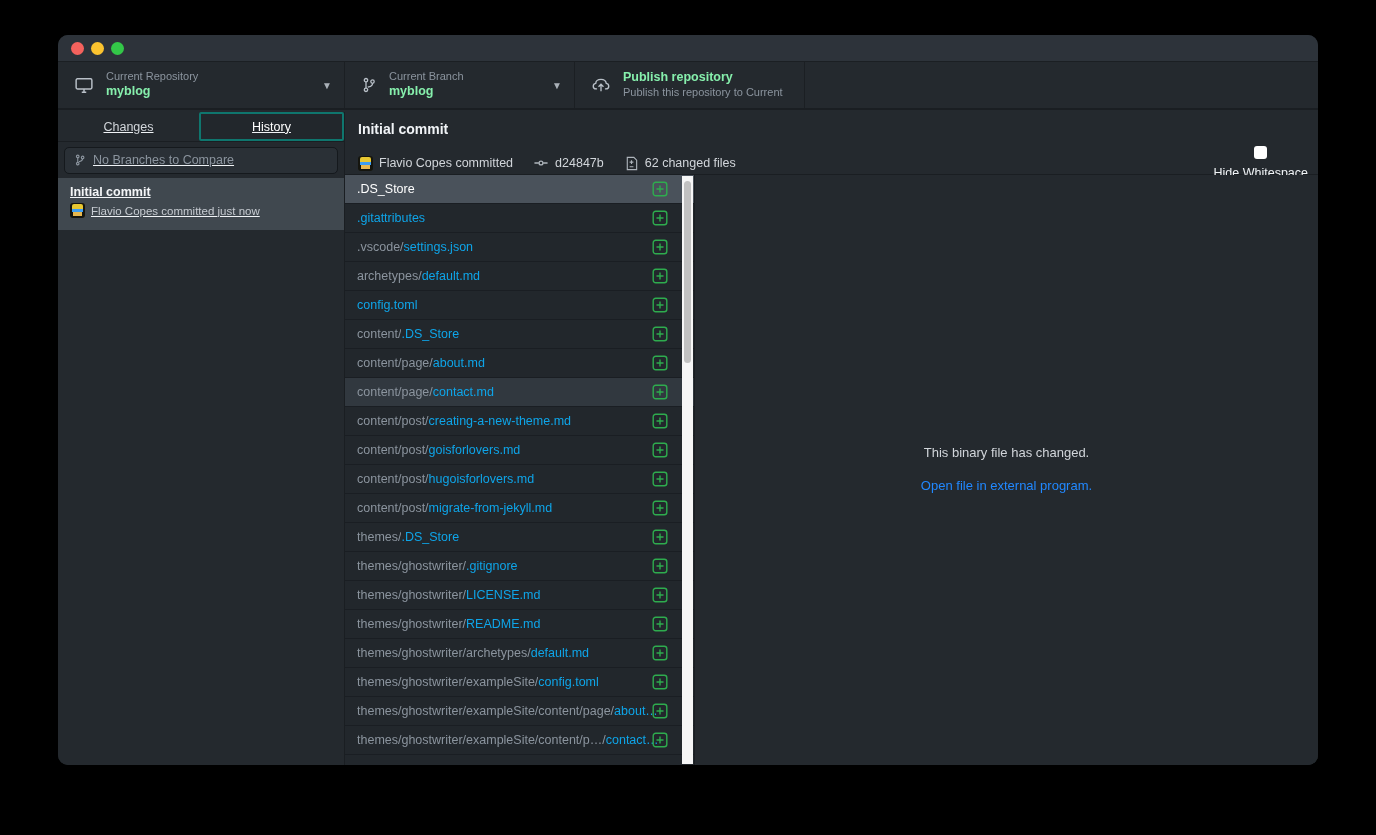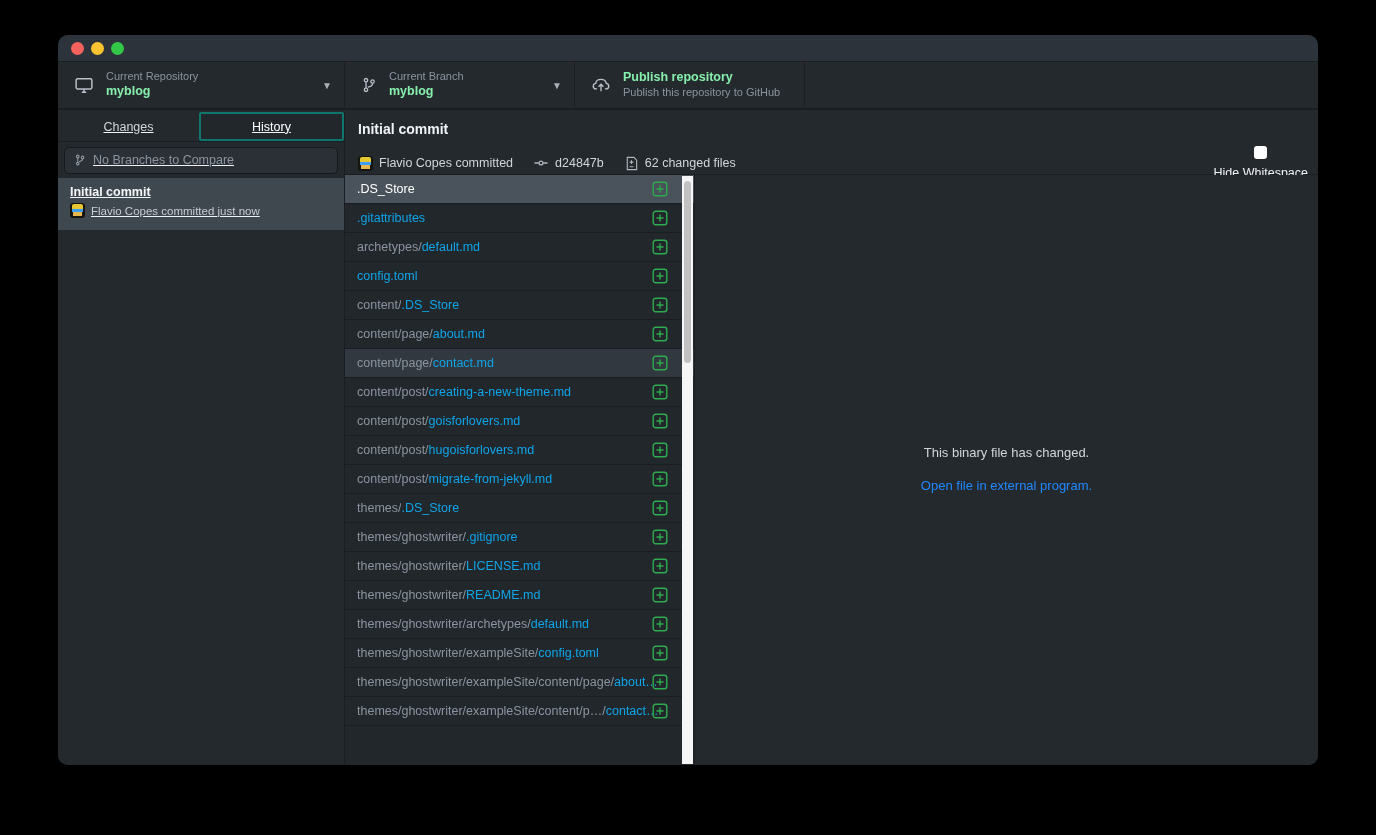--- a/index.html
+++ b/index.html
@@ -131,21 +131,21 @@
 
     <div class="tool-section publish">
       <span class="tool-icon">
         <svg width="20" height="18" viewBox="0 0 16 16" fill="none" stroke="currentColor" stroke-width="1.2">
           <path d="M4.5 11.5 H3.6 C2.2 11.5 1.1 10.4 1.1 9 c0-1.3 1-2.3 2.2-2.5 C3.5 4.5 5.5 3 8 3 c2.4 0 4.4 1.5 4.7 3.5 c1.2.2 2.2 1.2 2.2 2.5 c0 1.4-1.1 2.5-2.5 2.5 h-.9"></path>
           <path d="M8 13.5 V7.5 M5.8 9.5 L8 7.3 l2.2 2.2"></path>
         </svg>
       </span>
       <span class="tool-text">
         <div class="tool-value">Publish repository</div>
-        <div class="tool-label">Publish this repository to GitHub</div>
+        <div class="tool-label">Publish this repository to Current</div>
       </span>
     </div>
   </div>
 
   <div class="content">
 
     <div class="sidebar">
       <div class="tabbar">
         <div class="tab">Changes</div>
         <div class="tab selected">History</div>
@@ -226,20 +226,30 @@
                 <span class="path"></span>
                 <span class="fname">.gitattributes</span>
                 <span class="addic">
                   <svg width="16" height="16" viewBox="0 0 16 16" fill="none" stroke="#2eac4e" stroke-width="1.4">
                     <rect x="1.2" y="1.2" width="13.6" height="13.6" rx="2.5"></rect>
                     <path d="M8 4.5 v7 M4.5 8 h7"></path>
                   </svg>
                 </span>
               </div>
               <div class="file-row">
+                <span class="path">.vscode/</span>
+                <span class="fname">settings.json</span>
+                <span class="addic">
+                  <svg width="16" height="16" viewBox="0 0 16 16" fill="none" stroke="#2eac4e" stroke-width="1.4">
+                    <rect x="1.2" y="1.2" width="13.6" height="13.6" rx="2.5"></rect>
+                    <path d="M8 4.5 v7 M4.5 8 h7"></path>
+                  </svg>
+                </span>
+              </div>
+              <div class="file-row">
                 <span class="path">archetypes/</span>
                 <span class="fname">default.md</span>
                 <span class="addic">
                   <svg width="16" height="16" viewBox="0 0 16 16" fill="none" stroke="#2eac4e" stroke-width="1.4">
                     <rect x="1.2" y="1.2" width="13.6" height="13.6" rx="2.5"></rect>
                     <path d="M8 4.5 v7 M4.5 8 h7"></path>
                   </svg>
                 </span>
               </div>
               <div class="file-row">

